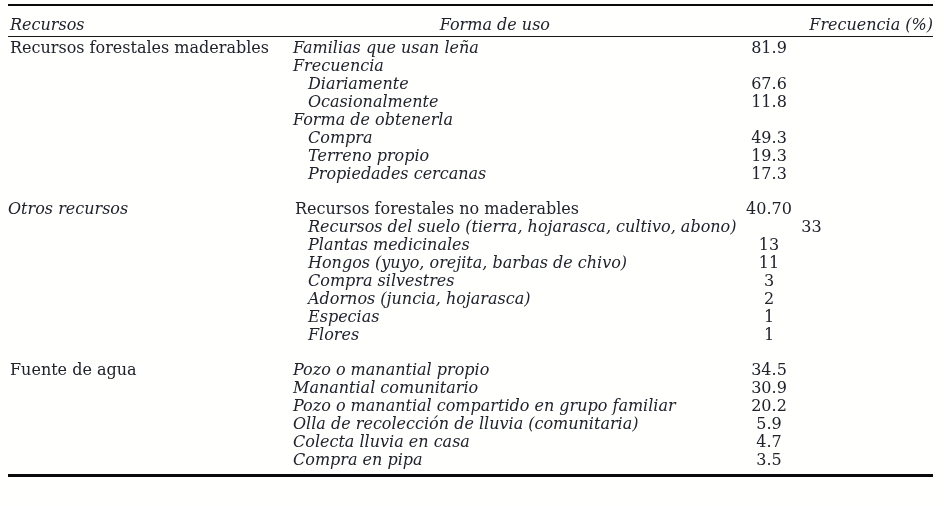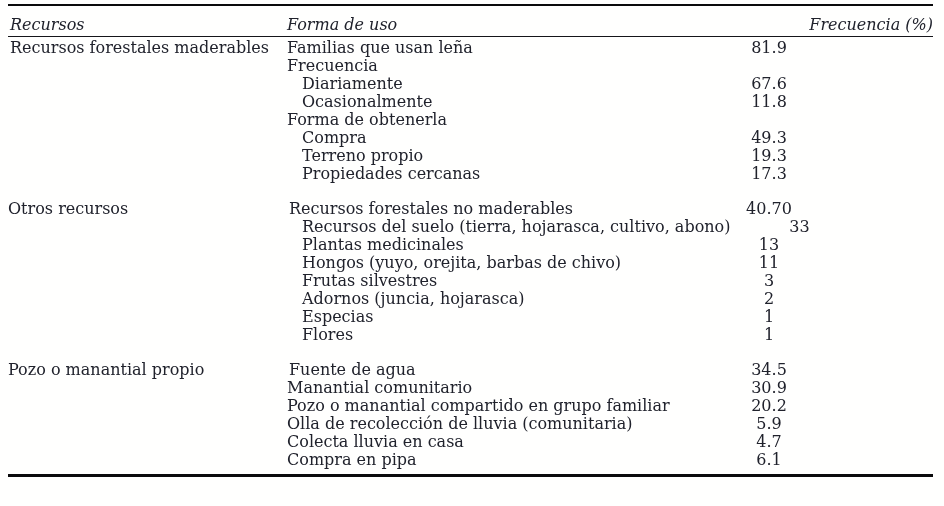--- a/index.html
+++ b/index.html
@@ -29,38 +29,39 @@
     display: grid;
     grid-template-columns: 279px 1fr 233px;
     align-items: end;
     height: 31px;
     border-bottom: 1.2px solid #15151a;
     font-style: italic;
     padding-bottom: 2px;
     box-sizing: border-box;
   }
   .hdr-c1 { padding-left: 2px; }
-  .hdr-c2 { text-align: left; padding-right: 150px; }
+  .hdr-c2 { text-align: right; padding-right: 150px; }
   .hdr-c3 { text-align: right; }
   .tbody { padding-top: 2px; padding-bottom: 5px; }
   .section { margin-top: 0; }
   .section + .section { margin-top: 17px; }
   .row {
     display: grid;
     grid-template-columns: 279px 1fr 233px;
     height: 18px;
     line-height: 18px;
     align-items: center;
+    gap: 6px;
   }
   .cell {
     white-space: nowrap;
     overflow: visible;
   }
   .c1 { padding-left: 2px; }
-  .c2 { padding-left: 0; }
+  .c2 { padding-left: 0; font-style: italic; }
   .c2.ind { padding-left: 15px; }
   .c3 { text-align: center; padding-right: 95px; }
 </style>
 </head>
 <body>
 
 <div class="page">
   <div class="tbl">
     <div class="hdr-row">
       <div class="hdr-c1">Recursos</div>
@@ -126,43 +127,43 @@
             <div class="cell c2 ind">Plantas medicinales</div>
             <div class="cell c3">13</div>
           </div>
           <div class="row">
             <div class="cell c1"></div>
             <div class="cell c2 ind">Hongos (yuyo, orejita, barbas de chivo)</div>
             <div class="cell c3">11</div>
           </div>
           <div class="row">
             <div class="cell c1"></div>
-            <div class="cell c2 ind">Frutas silvestres</div>
+            <div class="cell c2 ind">Compra silvestres</div>
             <div class="cell c3">3</div>
           </div>
           <div class="row">
             <div class="cell c1"></div>
             <div class="cell c2 ind">Adornos (juncia, hojarasca)</div>
             <div class="cell c3">2</div>
           </div>
           <div class="row">
             <div class="cell c1"></div>
             <div class="cell c2 ind">Especias</div>
             <div class="cell c3">1</div>
           </div>
           <div class="row">
             <div class="cell c1"></div>
             <div class="cell c2 ind">Flores</div>
             <div class="cell c3">1</div>
           </div>
         </div>
         <div class="section">
           <div class="row">
+            <div class="cell c1">Fuente de agua</div>
             <div class="cell c2">Pozo o manantial propio</div>
-            <div class="cell c1">Fuente de agua</div>
             <div class="cell c3">34.5</div>
           </div>
           <div class="row">
             <div class="cell c1"></div>
             <div class="cell c2">Manantial comunitario</div>
             <div class="cell c3">30.9</div>
           </div>
           <div class="row">
             <div class="cell c1"></div>
             <div class="cell c2">Pozo o manantial compartido en grupo familiar</div>
@@ -174,18 +175,18 @@
             <div class="cell c3">5.9</div>
           </div>
           <div class="row">
             <div class="cell c1"></div>
             <div class="cell c2">Colecta lluvia en casa</div>
             <div class="cell c3">4.7</div>
           </div>
           <div class="row">
             <div class="cell c1"></div>
             <div class="cell c2">Compra en pipa</div>
-            <div class="cell c3">6.1</div>
+            <div class="cell c3">3.5</div>
           </div>
         </div>
       </div>
   </div>
 </div>
 
 </body></html>

